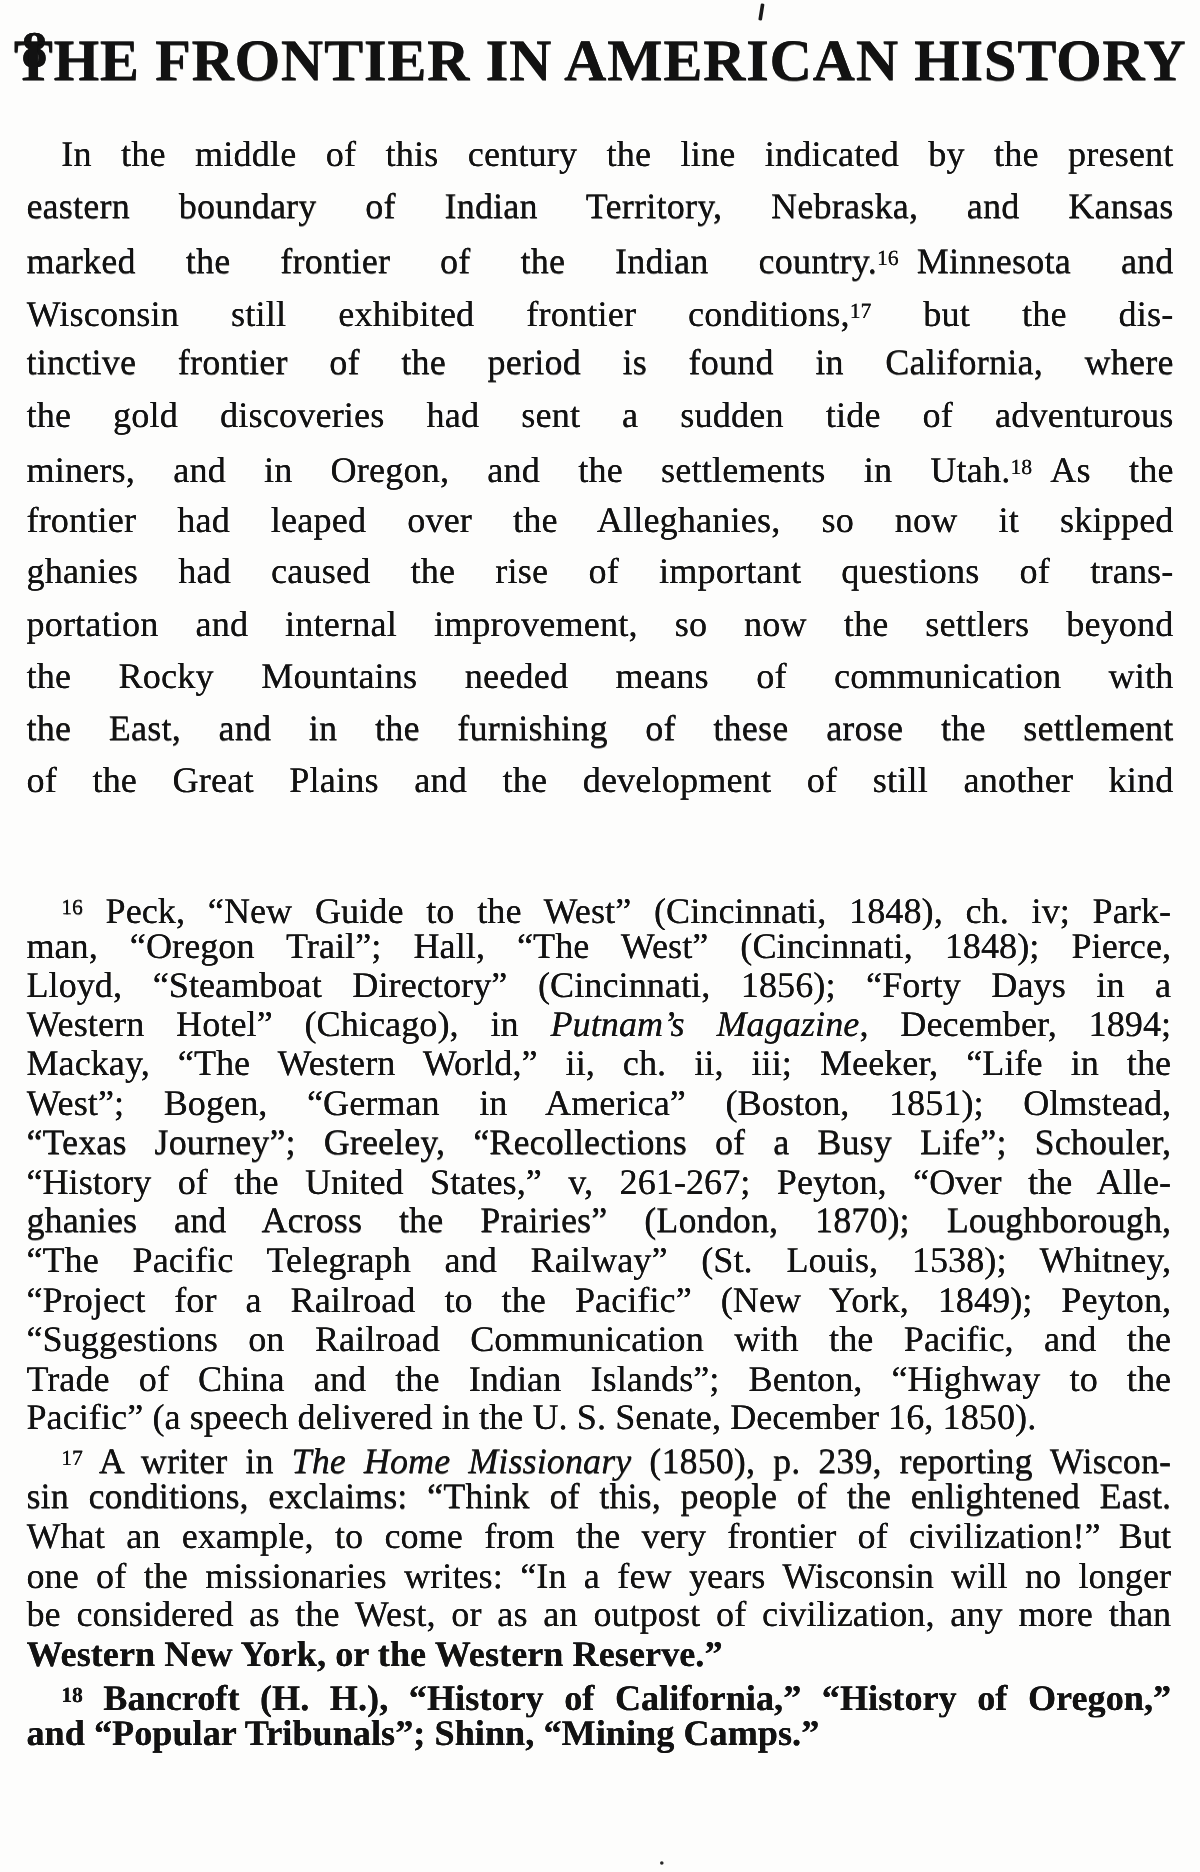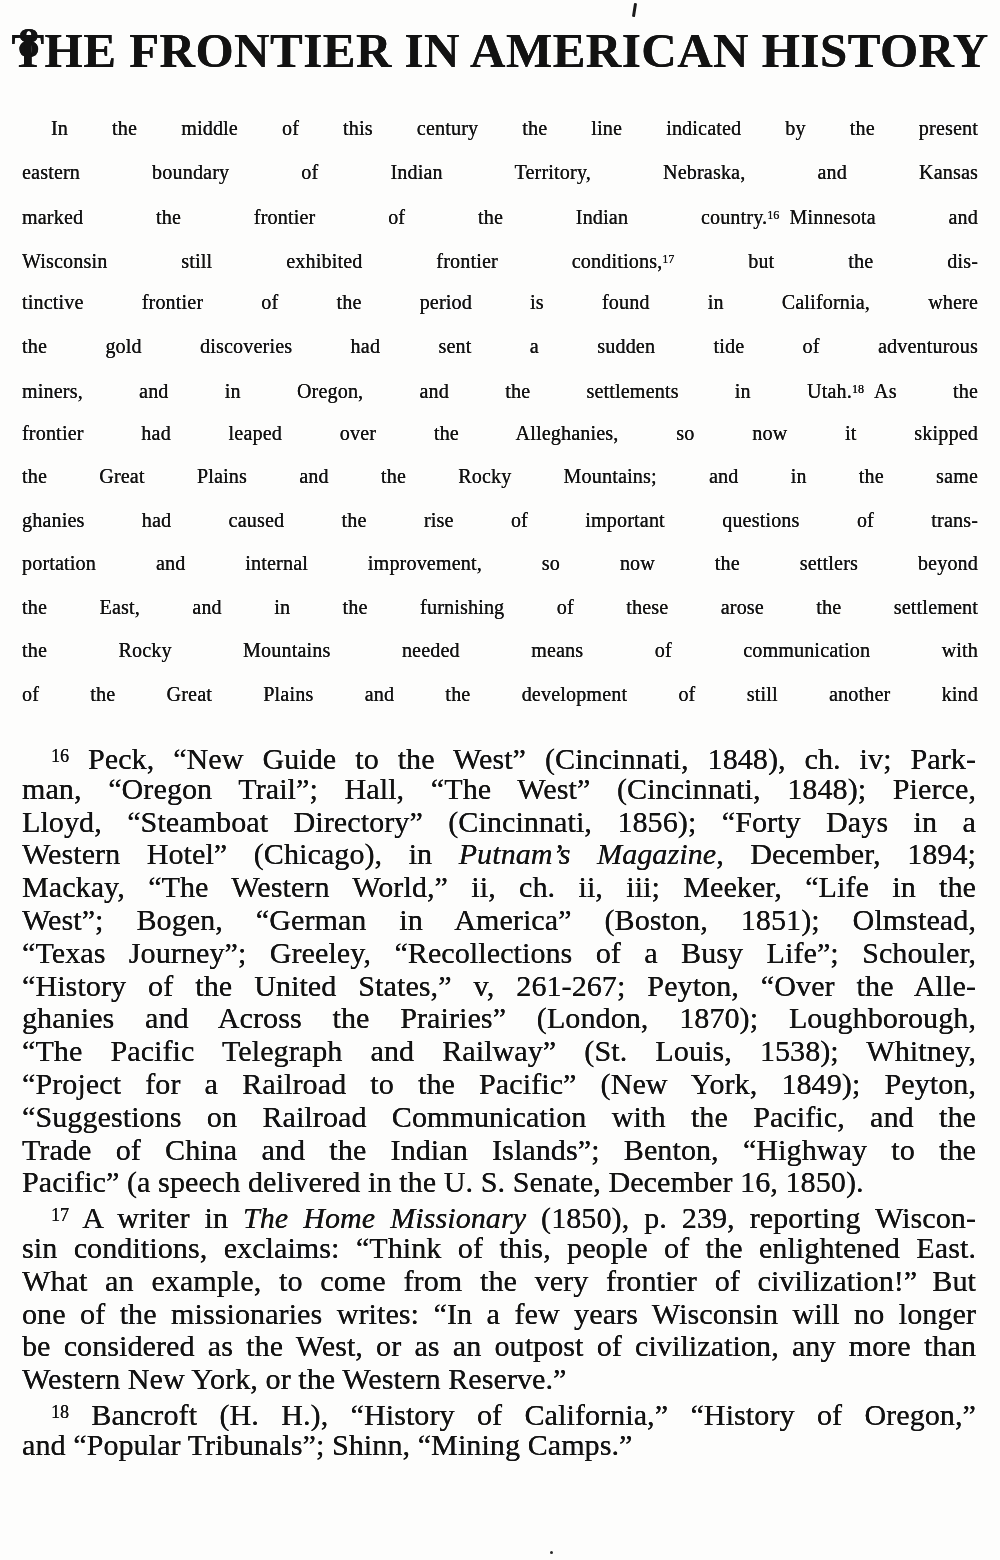--- a/index.html
+++ b/index.html
@@ -53,42 +53,42 @@
     background: #2a2a2a;
     border-radius: 50%;
   }
 
   
   .body-text {
     position: absolute;
     left: 22px;
     right: 22px;
     top: 107px;
-    font-size: 20px;
+    font-size: 30px;
     line-height: 43.5px;
     letter-spacing: 0.2px;
   }
   .body-text .line { height: 43.5px; overflow: hidden; }
 
   
   .footnotes {
     position: absolute;
     left: 22px;
     right: 24px;
     top: 742px;
     font-size: 30px;
     line-height: 28px;
     letter-spacing: 0.1px;
   }
   .footnotes .line { height: 32.8px; overflow: hidden; }
 
   .line { text-align: left; }
   .line.just { text-align: justify; text-align-last: justify; }
   .line.ind { text-indent: 29px; }
-  .line.bold { font-weight: normal; }
+  .line.bold { font-weight: bold; }
   .it { font-style: italic; }
   .sup {
     font-size: 60%;
     vertical-align: 0.38em;
     letter-spacing: 0;
   }
 </style>
 </head>
 <body>
 
@@ -102,25 +102,24 @@
 
   <main class="body-text scan-text">
       <div class="line just ind"><span>In the middle of this century the line indicated by the present</span></div>
       <div class="line just"><span>eastern boundary of Indian Territory, Nebraska, and Kansas</span></div>
       <div class="line just"><span>marked the frontier of the Indian country.</span><span class="sup">16</span><span> Minnesota and</span></div>
       <div class="line just"><span>Wisconsin still exhibited frontier conditions,</span><span class="sup">17</span><span> but the dis-</span></div>
       <div class="line just"><span>tinctive frontier of the period is found in California, where</span></div>
       <div class="line just"><span>the gold discoveries had sent a sudden tide of adventurous</span></div>
       <div class="line just"><span>miners, and in Oregon, and the settlements in Utah.</span><span class="sup">18</span><span> As the</span></div>
       <div class="line just"><span>frontier had leaped over the Alleghanies, so now it skipped</span></div>
-      <div class="line just"><span>the Great Plains and the Rocky Mountains; and in the same</span></div>
       <div class="line just"><span>ghanies had caused the rise of important questions of trans-</span></div>
       <div class="line just"><span>portation and internal improvement, so now the settlers beyond</span></div>
+      <div class="line just"><span>the Rocky Mountains needed means of communication with</span></div>
       <div class="line just"><span>the East, and in the furnishing of these arose the settlement</span></div>
-      <div class="line just"><span>the Rocky Mountains needed means of communication with</span></div>
       <div class="line just"><span>of the Great Plains and the development of still another kind</span></div>
     </main>
 
   <section class="footnotes scan-text">
       <div>
         <div class="line just ind"><span class="sup">16</span><span> Peck, “New Guide to the West” (Cincinnati, 1848), ch. iv; Park-</span></div>
         <div class="line just"><span>man, “Oregon Trail”; Hall, “The West” (Cincinnati, 1848); Pierce,</span></div>
         <div class="line just"><span>Lloyd, “Steamboat Directory” (Cincinnati, 1856); “Forty Days in a</span></div>
         <div class="line just"><span>Western Hotel” (Chicago), in </span><span class="it">Putnam’s Magazine</span><span>, December, 1894;</span></div>
         <div class="line just"><span>Mackay, “The Western World,” ii, ch. ii, iii; Meeker, “Life in the</span></div>

